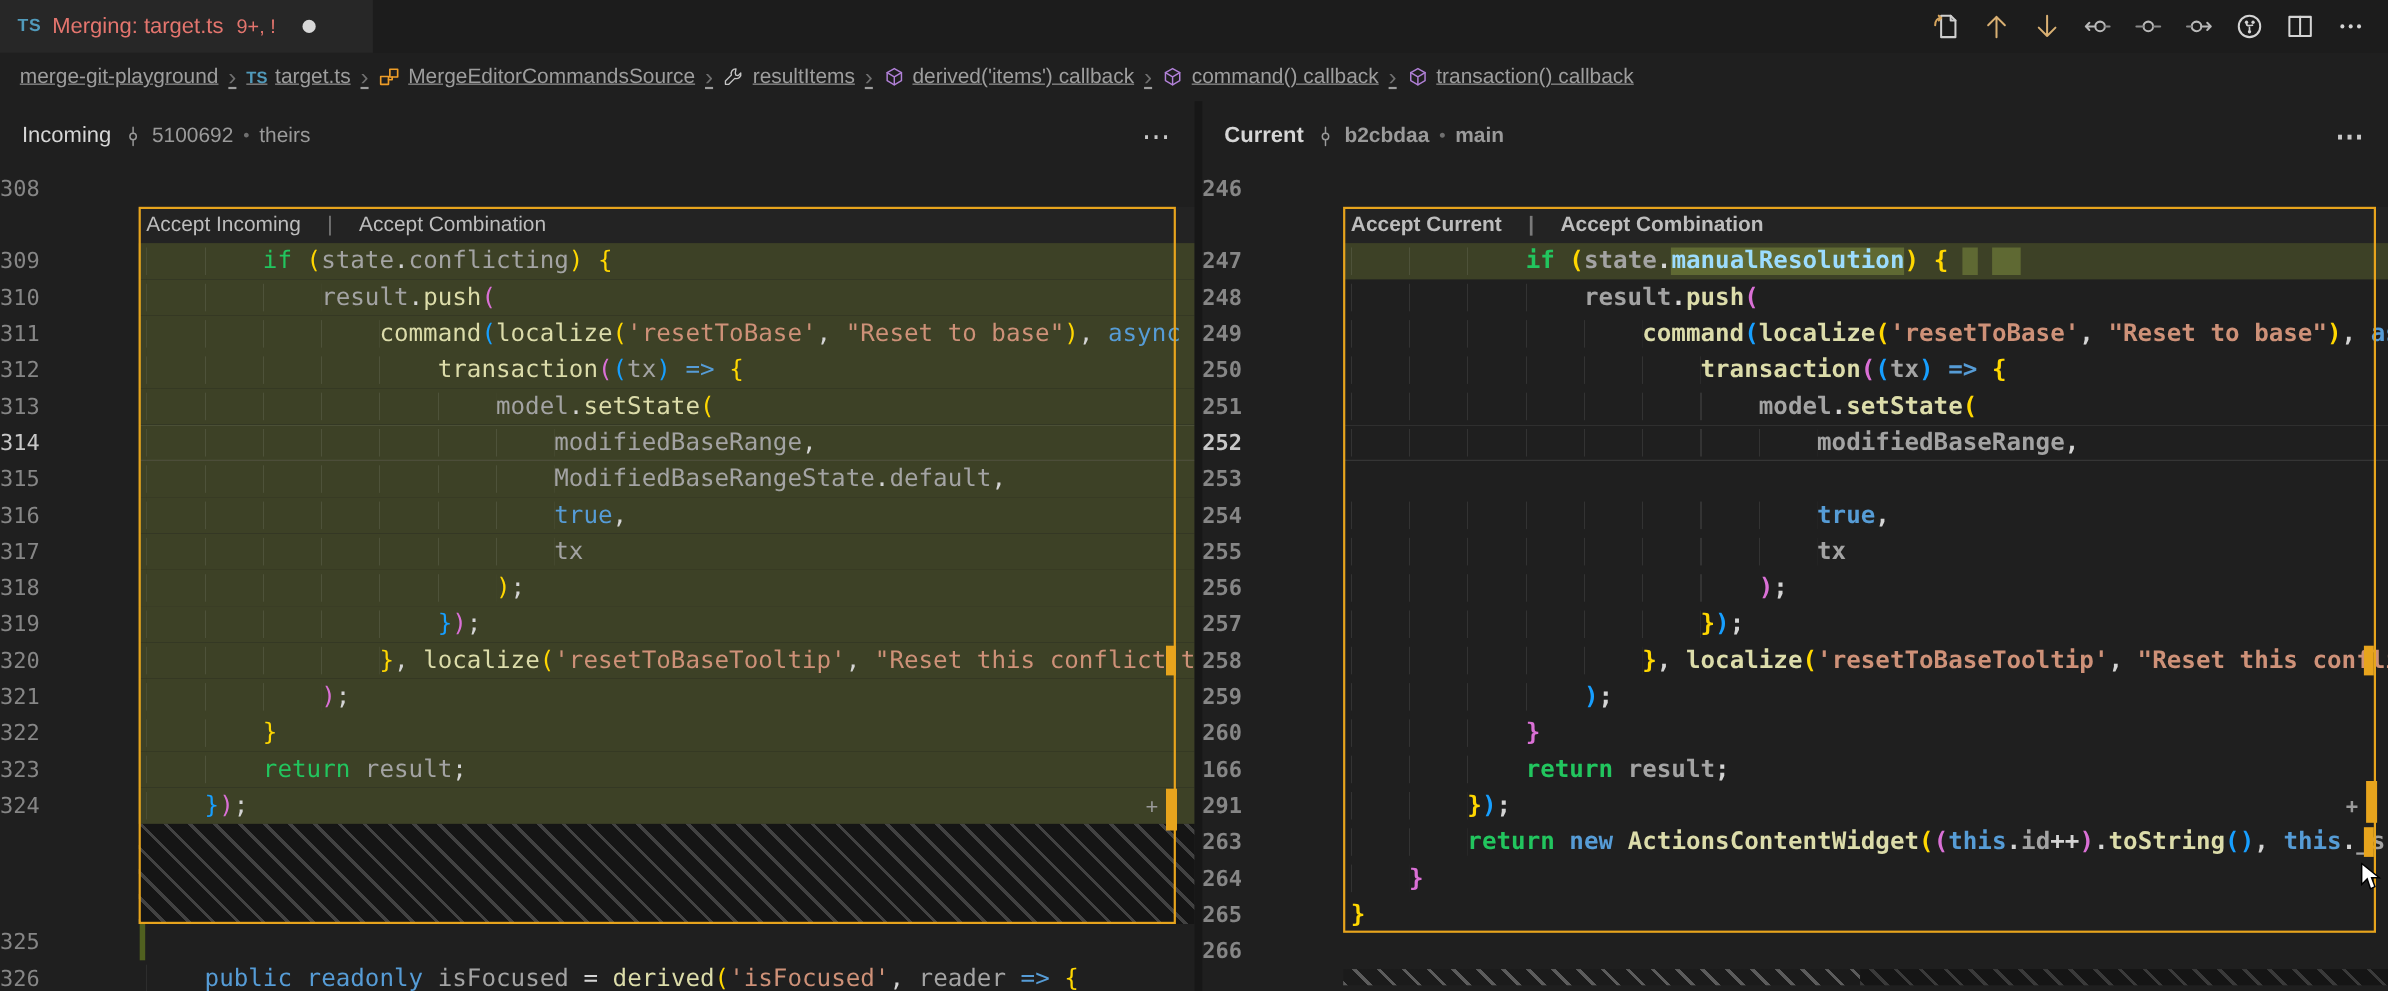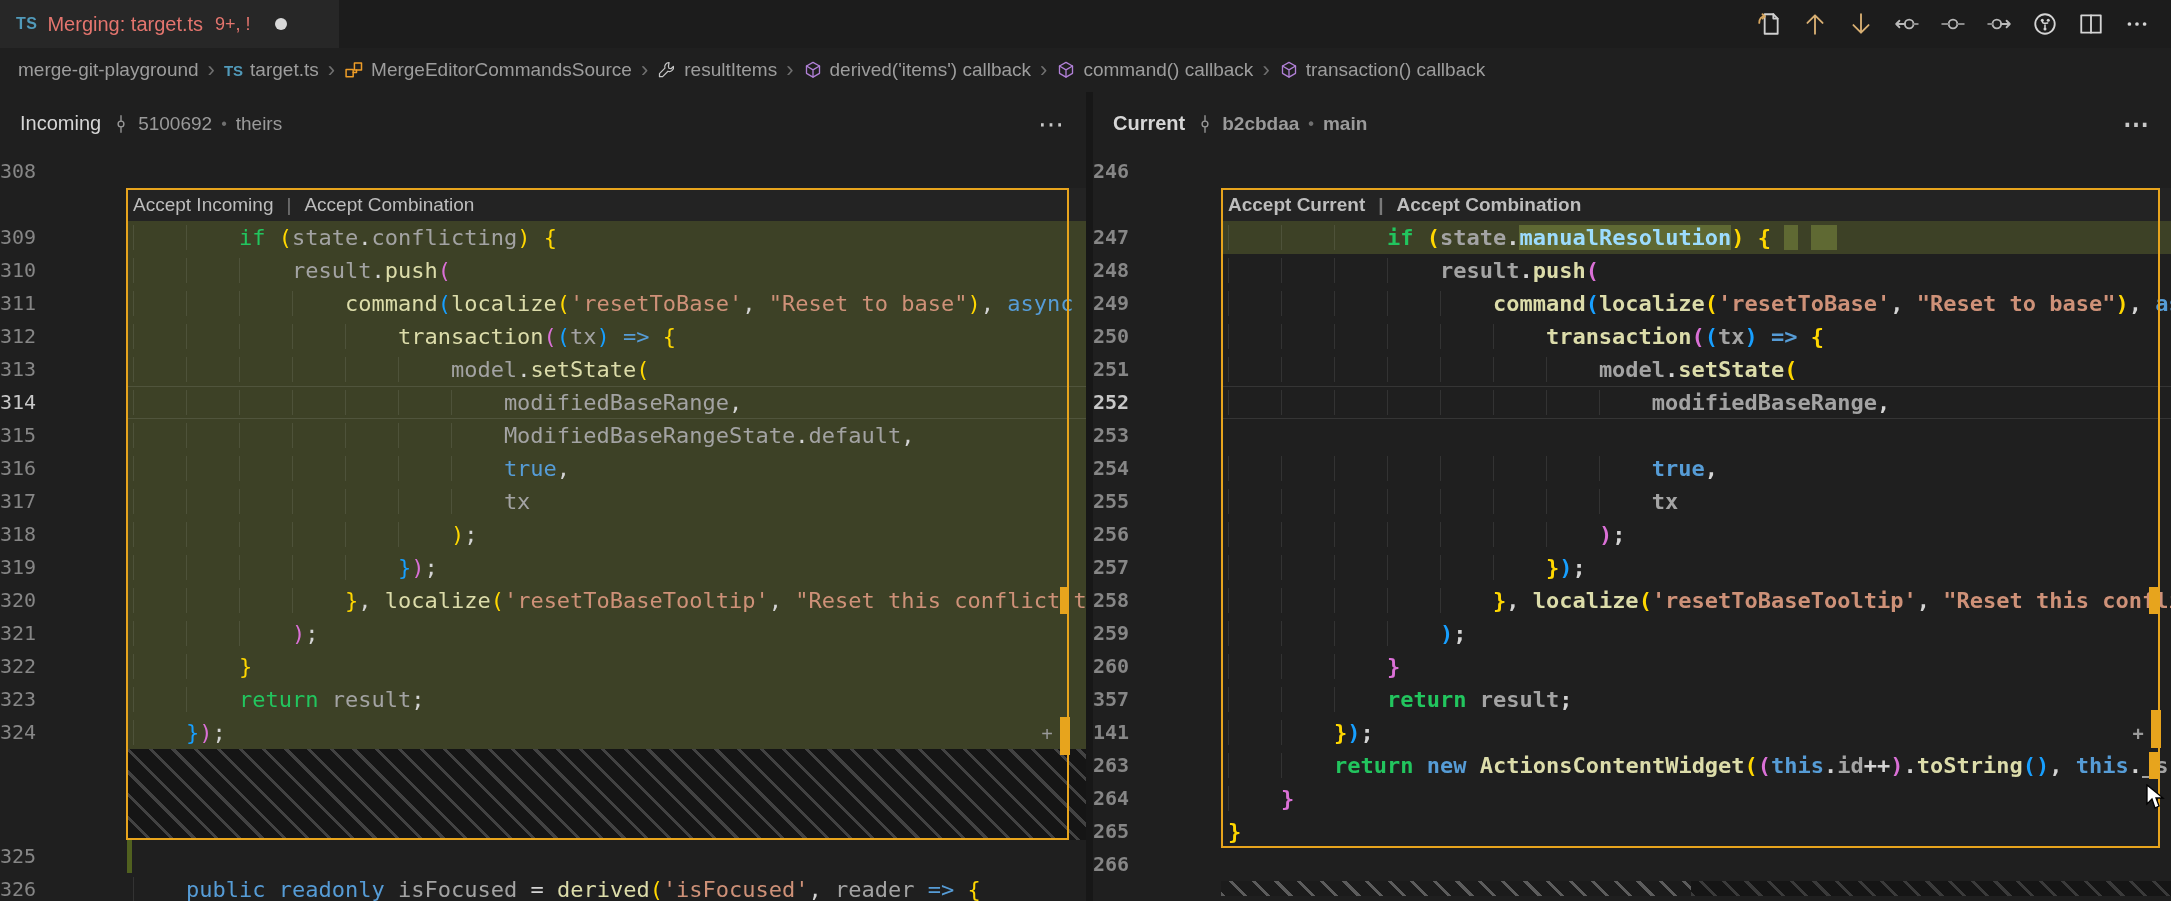--- a/index.html
+++ b/index.html
@@ -12,21 +12,21 @@
   .tab { width:339px; background:#272727; display:flex; align-items:center; padding:0 16px; gap:10px; cursor:default; }
   .tab-badge { color:#519aba; font-weight:bold; font-size:16px; letter-spacing:.5px; }
   .tab-title { color:#e4756e; font-size:20px; white-space:nowrap; }
   .tab-suffix { color:#e4756e; font-size:18px; margin-left:2px; }
   .tab-dirty { width:12px; height:12px; border-radius:50%; background:#d8d8d8; margin-left:14px; flex:0 0 auto; }
   .toolbar { margin-left:auto; display:flex; align-items:center; gap:14px; padding-right:18px; }
   .tb-icon { width:32px; height:32px; display:flex; align-items:center; justify-content:center; border-radius:5px; }
   .tb-icon svg { width:26px; height:26px; }
 
   
-  .breadcrumbs { height:44px; display:flex; align-items:center; padding-left:18px; color:#9d9d9d; font-size:19px; }
+  .breadcrumbs { height:44px; display:flex; align-items:center; padding-left:18px; color:#9d9d9d; font-size:19px;text-decoration:underline; }
   .bc-item { display:flex; align-items:center; gap:7px; white-space:nowrap; }
   .bc-sep { color:#707070; font-size:22px; margin:0 9px; }
   .bc-ts { color:#519aba; font-weight:bold; font-size:15px; }
   .bc-icon svg { width:20px; height:20px; display:block; }
 
   
   .main { display:flex; height:809px; }
   .pane { position:relative; }
   .pane-left  { width:1086px; }
   .pane-sep   { width:7px; background:#171717; }
@@ -47,21 +47,21 @@
   .pane-left  .gut { flex-basis:126px; padding-right:45px; }
   .pane-right .gut { flex-basis:128px; padding-right:47px; }
   .code { flex:1 1 auto; white-space:pre; overflow:hidden; position:relative;
           color:#d4d4d4; line-height:33px; padding-left:7px; }
   .ind  { background:repeating-linear-gradient(to right, rgba(255,255,255,0.09) 0 1px, transparent 1px 52.97px); }
   .olive .code { background:#3d4126; }
   .cur .code { box-shadow:inset 0 1px 0 rgba(255,255,255,0.10), inset 0 -1px 0 rgba(255,255,255,0.10); }
   .cur .gut { color:#c8c8c8; }
 
   .band { background:#232323; font-family:"Liberation Sans",sans-serif; font-size:19px;
-          color:#bdbdbd; display:flex; align-items:center; gap:13px; }
+          color:#bdbdbd; display:flex; align-items:center; gap:24px; }
   .band .blink { cursor:pointer; }
   .band .bsep  { color:#7a7a7a; }
 
   .hatchrow .code { background:repeating-linear-gradient(45deg,#424242 0 3px,#151515 3px 16px); }
   .bh-seg { position:absolute; top:0; height:100%; }
   .bh1 { background:repeating-linear-gradient(45deg,#5c5c5c 0 3px,#1b1b1b 3px 16px); }
   .bh2 { background:repeating-linear-gradient(45deg,#3a3a3a 0 3px,#151515 3px 16px); }
 
   .clip .code::after { content:""; position:absolute; top:3px; width:9px; height:27px; background:#e7a41d; }
   .pane-left  .clip .code::after { right:17px; }
@@ -407,25 +407,25 @@
         </div>
         <div class="row">
           <div class="gut">259</div>
           <div class="code"><span class="ind">                </span><span class="c-b3">)</span><span class="c-p">;</span></div>
         </div>
         <div class="row">
           <div class="gut">260</div>
           <div class="code"><span class="ind">            </span><span class="c-b2">}</span></div>
         </div>
         <div class="row">
-          <div class="gut">357</div>
+          <div class="gut">166</div>
           <div class="code"><span class="ind">            </span><span class="c-ctrl">return</span><span class="c-p"> </span><span class="c-v">result</span><span class="c-p">;</span></div>
         </div>
         <div class="row">
-          <div class="gut">141</div>
+          <div class="gut">291</div>
           <div class="code"><span class="ind">        </span><span class="c-b1">}</span><span class="c-b3">)</span><span class="c-p">;</span></div>
         </div>
         <div class="row clip">
           <div class="gut">263</div>
           <div class="code"><span class="ind">        </span><span class="c-ctrl">return</span><span class="c-p"> </span><span class="c-kw">new</span><span class="c-p"> </span><span class="c-fn">ActionsContentWidget</span><span class="c-b1">(</span><span class="c-b2">(</span><span class="c-kw">this</span><span class="c-p">.</span><span class="c-v">id</span><span class="c-p">++</span><span class="c-b2">)</span><span class="c-p">.</span><span class="c-fn">toString</span><span class="c-b3">(</span><span class="c-b3">)</span><span class="c-p">, </span><span class="c-kw">this</span><span class="c-p">.</span><span class="c-v">_s</span></div>
         </div>
         <div class="row">
           <div class="gut">264</div>
           <div class="code"><span class="ind">    </span><span class="c-b2">}</span></div>
         </div>

